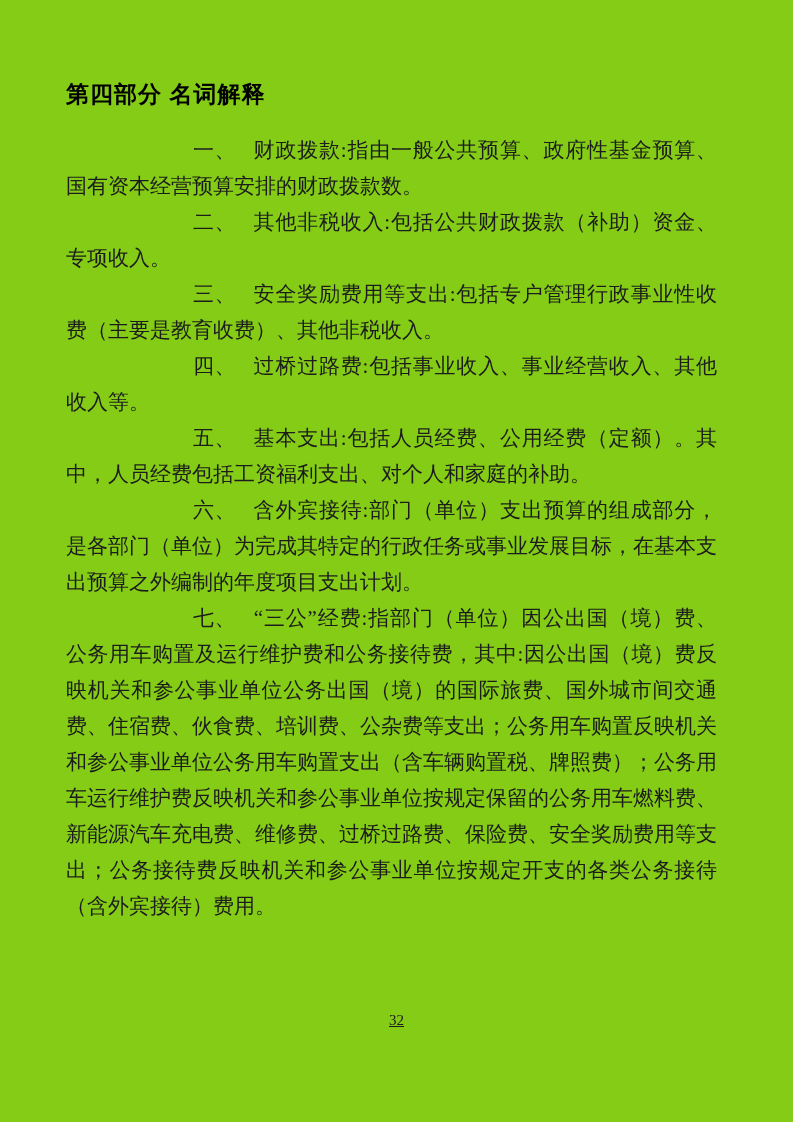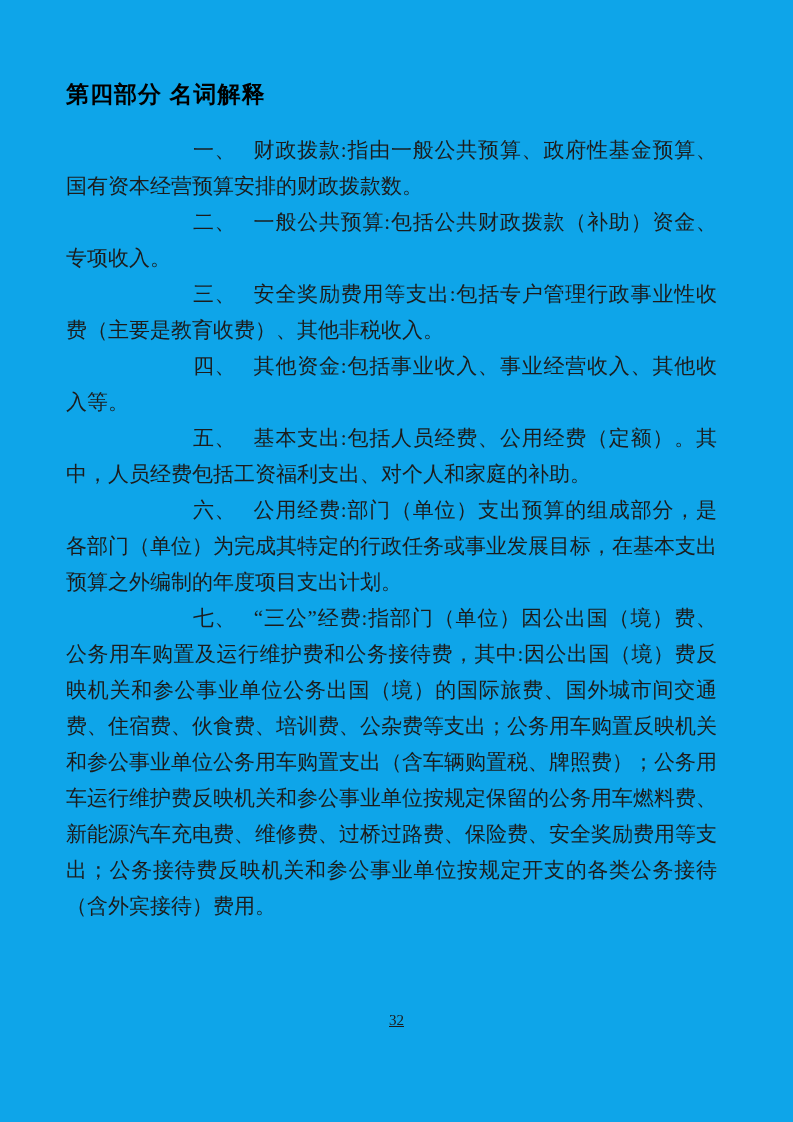--- a/index.html
+++ b/index.html
@@ -5,21 +5,21 @@
   html, body {
     margin: 0;
     padding: 0;
     background: #ffffff;
   }
   .page {
     position: relative;
     width: 793px;
     height: 1122px;
     margin: 0 auto;
-    background: #0ea5e9;
+    background: #84cc16;
     box-sizing: border-box;
     padding: 80px 76px 0 66px;
     overflow: hidden;
     color: #1c1c1c;
   }
   .doc-title {
     font-family: "Liberation Sans", "DejaVu Sans", sans-serif;
     font-weight: 700;
     font-size: 23px;
     line-height: 28px;
@@ -60,29 +60,29 @@
 <body>
 
 <div class="page">
 
   <h1 class="doc-title">第四部分 名词解释</h1>
 
   <div class="glossary">
 
     <p class="para"><span class="num">一、</span><span class="term">财政拨款:</span><span class="def">指由一般公共预算、政府性基金预算、国有资本经营预算安排的财政拨款数。</span></p>
 
-    <p class="para"><span class="num">二、</span><span class="term">一般公共预算:</span><span class="def">包括公共财政拨款（补助）资金、专项收入。</span></p>
+    <p class="para"><span class="num">二、</span><span class="term">其他非税收入:</span><span class="def">包括公共财政拨款（补助）资金、专项收入。</span></p>
 
     <p class="para"><span class="num">三、</span><span class="term">安全奖励费用等支出:</span><span class="def">包括专户管理行政事业性收费（主要是教育收费）、其他非税收入。</span></p>
 
-    <p class="para"><span class="num">四、</span><span class="term">其他资金:</span><span class="def">包括事业收入、事业经营收入、其他收入等。</span></p>
+    <p class="para"><span class="num">四、</span><span class="term">过桥过路费:</span><span class="def">包括事业收入、事业经营收入、其他收入等。</span></p>
 
     <p class="para"><span class="num">五、</span><span class="term">基本支出:</span><span class="def">包括人员经费、公用经费（定额）。其中，人员经费包括工资福利支出、对个人和家庭的补助。</span></p>
 
-    <p class="para"><span class="num">六、</span><span class="term">公用经费:</span><span class="def">部门（单位）支出预算的组成部分，是各部门（单位）为完成其特定的行政任务或事业发展目标，在基本支出预算之外编制的年度项目支出计划。</span></p>
+    <p class="para"><span class="num">六、</span><span class="term">含外宾接待:</span><span class="def">部门（单位）支出预算的组成部分，是各部门（单位）为完成其特定的行政任务或事业发展目标，在基本支出预算之外编制的年度项目支出计划。</span></p>
 
     <p class="para"><span class="num">七、</span><span class="term">“三公”经费:</span><span class="def">指部门（单位）因公出国（境）费、公务用车购置及运行维护费和公务接待费，其中:因公出国（境）费反映机关和参公事业单位公务出国（境）的国际旅费、国外城市间交通费、住宿费、伙食费、培训费、公杂费等支出；公务用车购置反映机关和参公事业单位公务用车购置支出（含车辆购置税、牌照费）；公务用车运行维护费反映机关和参公事业单位按规定保留的公务用车燃料费、新能源汽车充电费、维修费、过桥过路费、保险费、安全奖励费用等支出；公务接待费反映机关和参公事业单位按规定开支的各类公务接待（含外宾接待）费用。</span></p>
 
 
   </div>
 
   <div class="page-num">32</div>
 
 </div>
 

